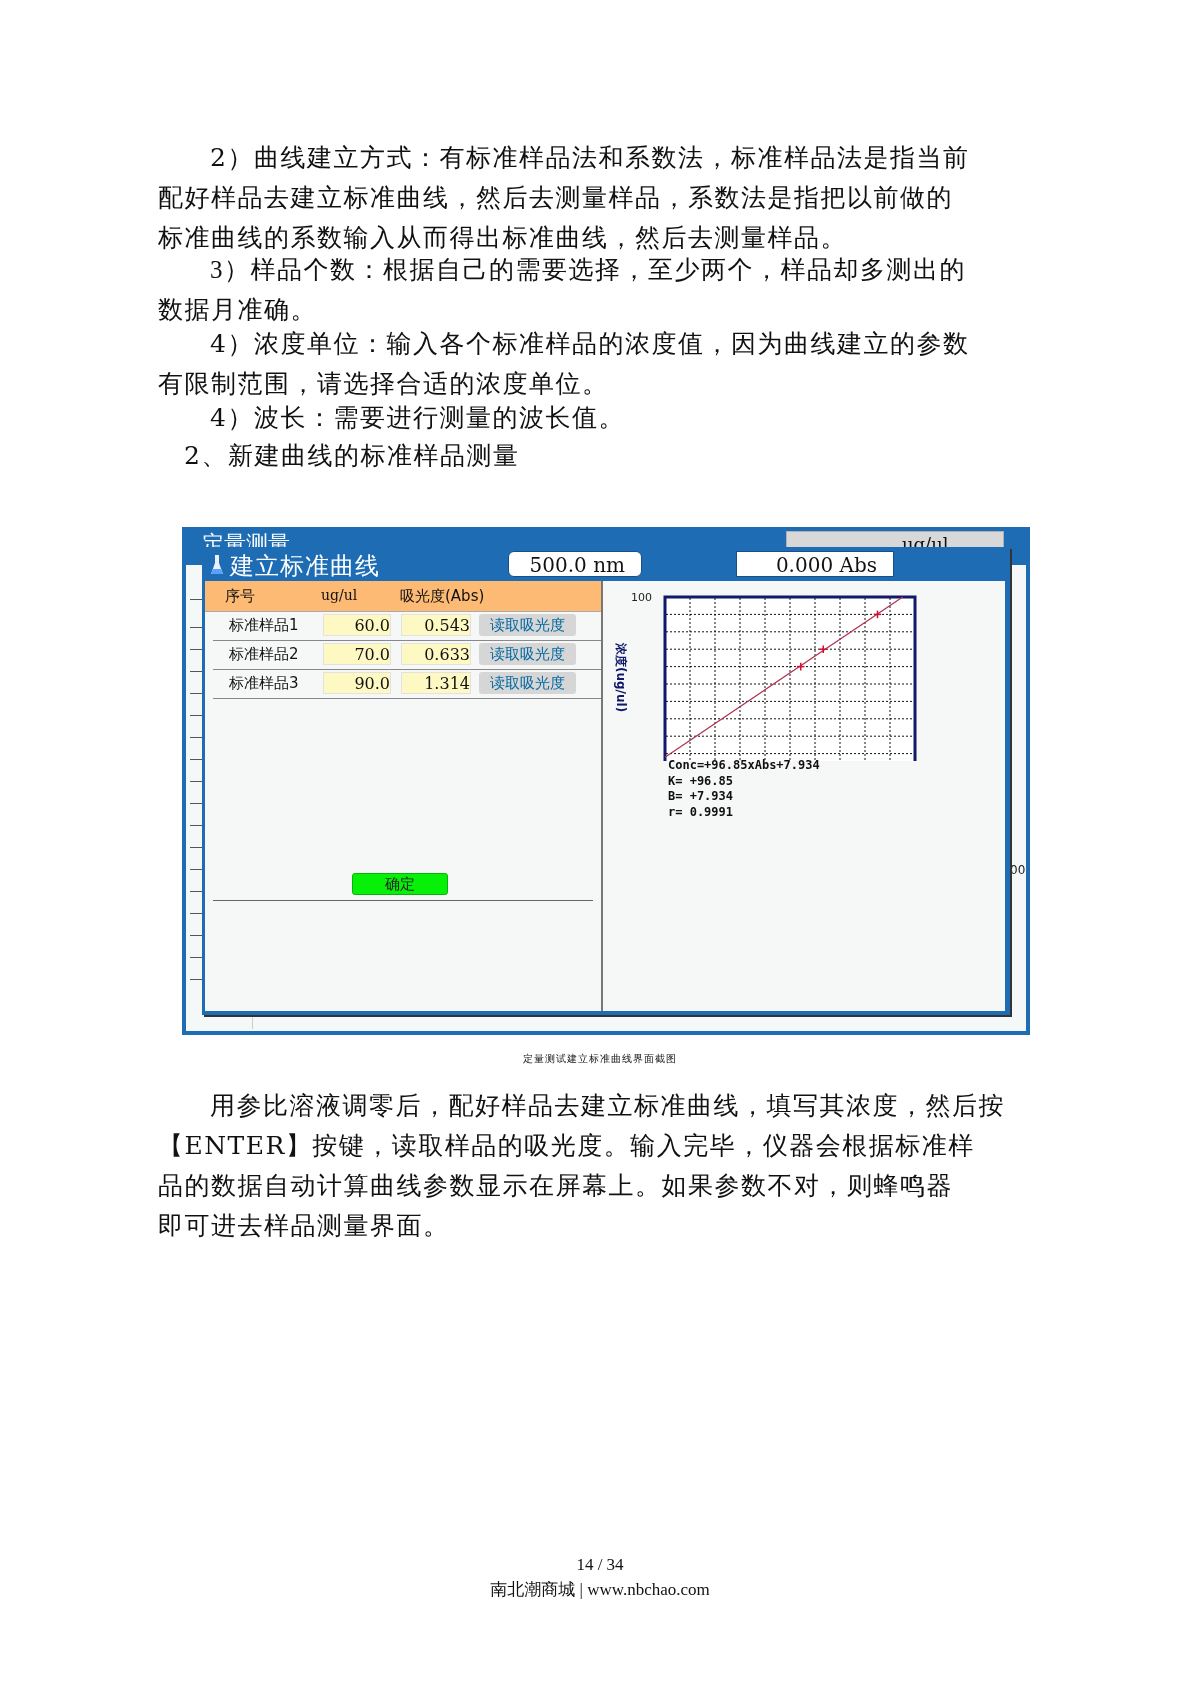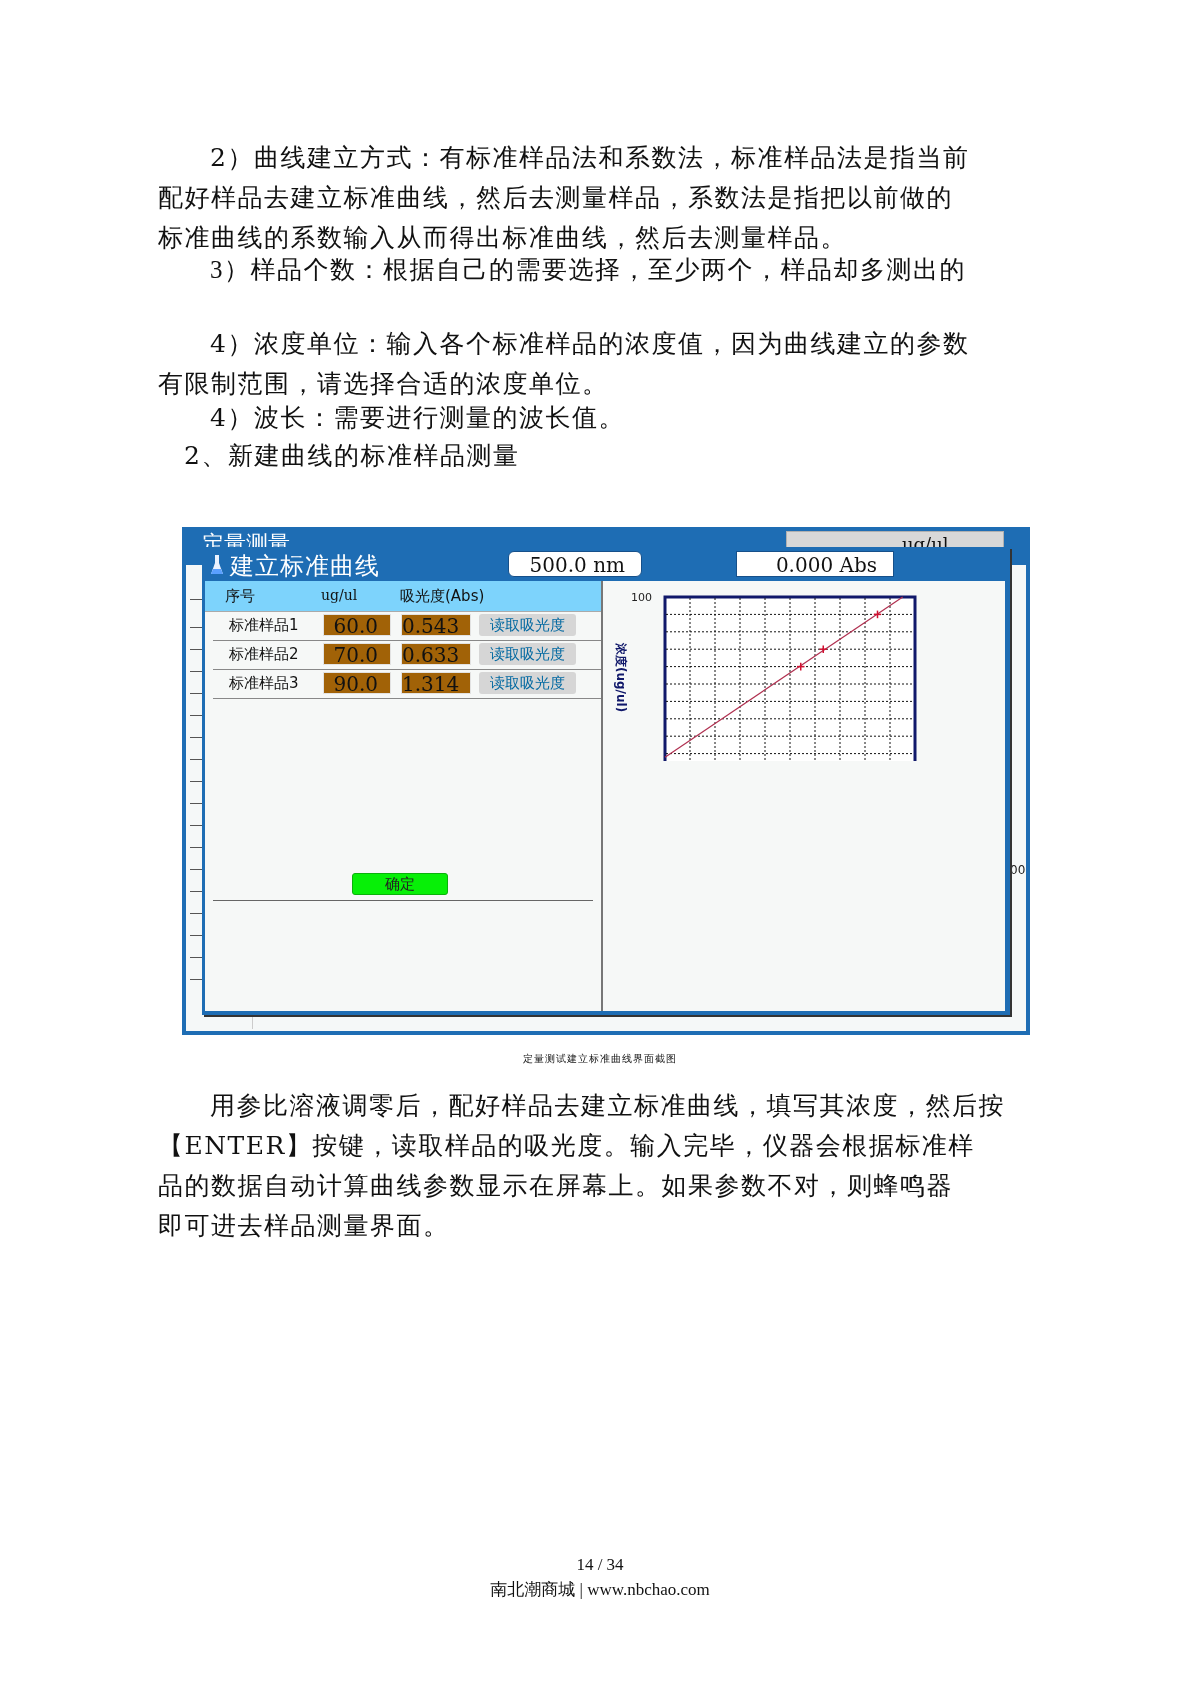--- a/index.html
+++ b/index.html
@@ -28,28 +28,28 @@
   #dlg-title { position: absolute; left: 28px; top: 3px; color: #fff; font-size: 24px; letter-spacing: 1px;
                font-family: "DejaVu Sans", sans-serif; }
   #dlg-icon { position: absolute; left: 8px; top: 8px; width: 14px; height: 20px; }
   .dlg-readout { position: absolute; top: 4px; height: 26px; background: #fff; border: 1px solid #16508a;
                  font-family: "DejaVu Serif", serif; font-size: 20px; line-height: 26px; text-align: right; padding-right: 16px; box-sizing: border-box; }
   #dlg-wl { left: 306px; width: 134px; border-radius: 6px; }
   #dlg-abs { left: 534px; width: 158px; }
   #dlg-left { position: absolute; left: 3px; top: 34px; width: 396px; height: 430px; background: #f6f8f7; border-right: 2px solid #777; }
   #dlg-right { position: absolute; left: 401px; top: 34px; width: 402px; height: 430px; background: #f6f8f7; }
 
-  #table-head { position: absolute; left: 0; top: 0; width: 396px; height: 30px; background: #7dd3fc;
+  #table-head { position: absolute; left: 0; top: 0; width: 396px; height: 30px; background: #fdba74;
                 border-bottom: 1px solid #aaa; font-family: "DejaVu Sans", sans-serif; font-size: 15px; }
   #table-head span { position: absolute; top: 6px; }
   .trow { position: absolute; left: 8px; width: 388px; height: 29px; border-bottom: 1px solid #888;
           font-family: "DejaVu Sans", sans-serif; font-size: 15px; }
   .trow .name { position: absolute; left: 16px; top: 5px; }
-  .trow .cell { position: absolute; top: 3px; height: 22px; background: #a16207; border: 1px solid #e2e2e2;
-                text-align: right; padding-right: 12px; box-sizing: border-box; font-family: "DejaVu Serif", serif; font-size: 20px; line-height: 22px; }
+  .trow .cell { position: absolute; top: 3px; height: 22px; background: #fef9c3; border: 1px solid #e2e2e2;
+                text-align: right; padding-right: 0; box-sizing: border-box; font-family: "DejaVu Serif", serif; font-size: 16px; line-height: 22px; }
   .trow .c-conc { left: 110px; width: 68px; }
   .trow .c-abs { left: 188px; width: 70px; }
   .trow .read-btn { position: absolute; left: 266px; top: 3px; width: 97px; height: 22px; background: #d6d6d6; border: none;
                     border-radius: 3px; color: #0369a1; font-size: 15px; line-height: 22px; text-align: center; padding: 0;
                     font-family: "DejaVu Sans", sans-serif; }
   #ok-btn { position: absolute; left: 147px; top: 292px; width: 96px; height: 22px; background: #07f007; border: 1px solid #0bb10b;
             border-radius: 3px; font-size: 15px; font-family: "DejaVu Sans", sans-serif; color: #222; padding: 0; line-height: 20px; }
   #left-bottom-line { position: absolute; left: 8px; top: 319px; width: 380px; height: 1px; background: #666; }
 
   .mono { font-family: "DejaVu Sans Mono", monospace; font-weight: bold; font-size: 12px; color: #111; }
@@ -64,20 +64,21 @@
 </head>
 <body>
 
 <div class="para indent" style="top:138px;">
   <span class="line">2）曲线建立方式：有标准样品法和系数法，标准样品法是指当前</span>
   <span class="line" style="text-indent:-26px;">配好样品去建立标准曲线，然后去测量样品，系数法是指把以前做的</span>
   <span class="line" style="text-indent:-26px;">标准曲线的系数输入从而得出标准曲线，然后去测量样品。</span>
 </div>
 <div class="para indent" style="top:250px;font-family:Liberation Serif, serif;">
   <span class="line">3）样品个数：根据自己的需要选择，至少两个，样品却多测出的</span>
+  <span class="line" style="text-indent:-26px;">数据月准确。</span>
 </div>
 <div class="para indent" style="top:324px;">
   <span class="line">4）浓度单位：输入各个标准样品的浓度值，因为曲线建立的参数</span>
   <span class="line" style="text-indent:-26px;">有限制范围，请选择合适的浓度单位。</span>
 </div>
 <div class="para indent" style="top:398px;">
   <span class="line">4）波长：需要进行测量的波长值。</span>
 </div>
 <div class="para" style="top:436px;">
   <span class="line">2、新建曲线的标准样品测量</span>
@@ -185,20 +186,26 @@
             <line x1="220.25" y1="64.4" x2="220.25" y2="72"></line>
           <line x1="270.8" y1="33.4" x2="278.2" y2="33.4"></line>
             <line x1="274.5" y1="29.6" x2="274.5" y2="37.2"></line>
         </g>
         <text x="28" y="20" font-size="11" font-family="DejaVu Sans, sans-serif" fill="#222">100</text>
         <text x="52" y="195" font-size="11" font-family="DejaVu Sans, sans-serif" fill="#222">0</text>
         <text x="57" y="209" font-size="11" font-family="DejaVu Sans, sans-serif" fill="#222">0</text>
         <text x="293" y="209" font-size="11" font-family="DejaVu Sans, sans-serif" fill="#222">1.000</text>
         <text transform="translate(14,62) rotate(90)" font-size="12" font-weight="bold" font-family="DejaVu Sans, sans-serif" fill="#10186a">浓度(ug/ul)</text>
       </svg>
+      <div id="params" class="mono">
+        <div>Conc=+96.85xAbs+7.934</div>
+        <div>K= +96.85</div>
+        <div>B= +7.934</div>
+        <div>r= 0.9991</div>
+      </div>
     </div>
   </div>
 </div>
 
 <div id="caption">定量测试建立标准曲线界面截图</div>
 
 <div class="para indent" style="top:1086px;">
   <span class="line">用参比溶液调零后，配好样品去建立标准曲线，填写其浓度，然后按</span>
   <span class="line" style="text-indent:-26px;">【ENTER】按键，读取样品的吸光度。输入完毕，仪器会根据标准样</span>
   <span class="line" style="text-indent:-26px;">品的数据自动计算曲线参数显示在屏幕上。如果参数不对，则蜂鸣器</span>

